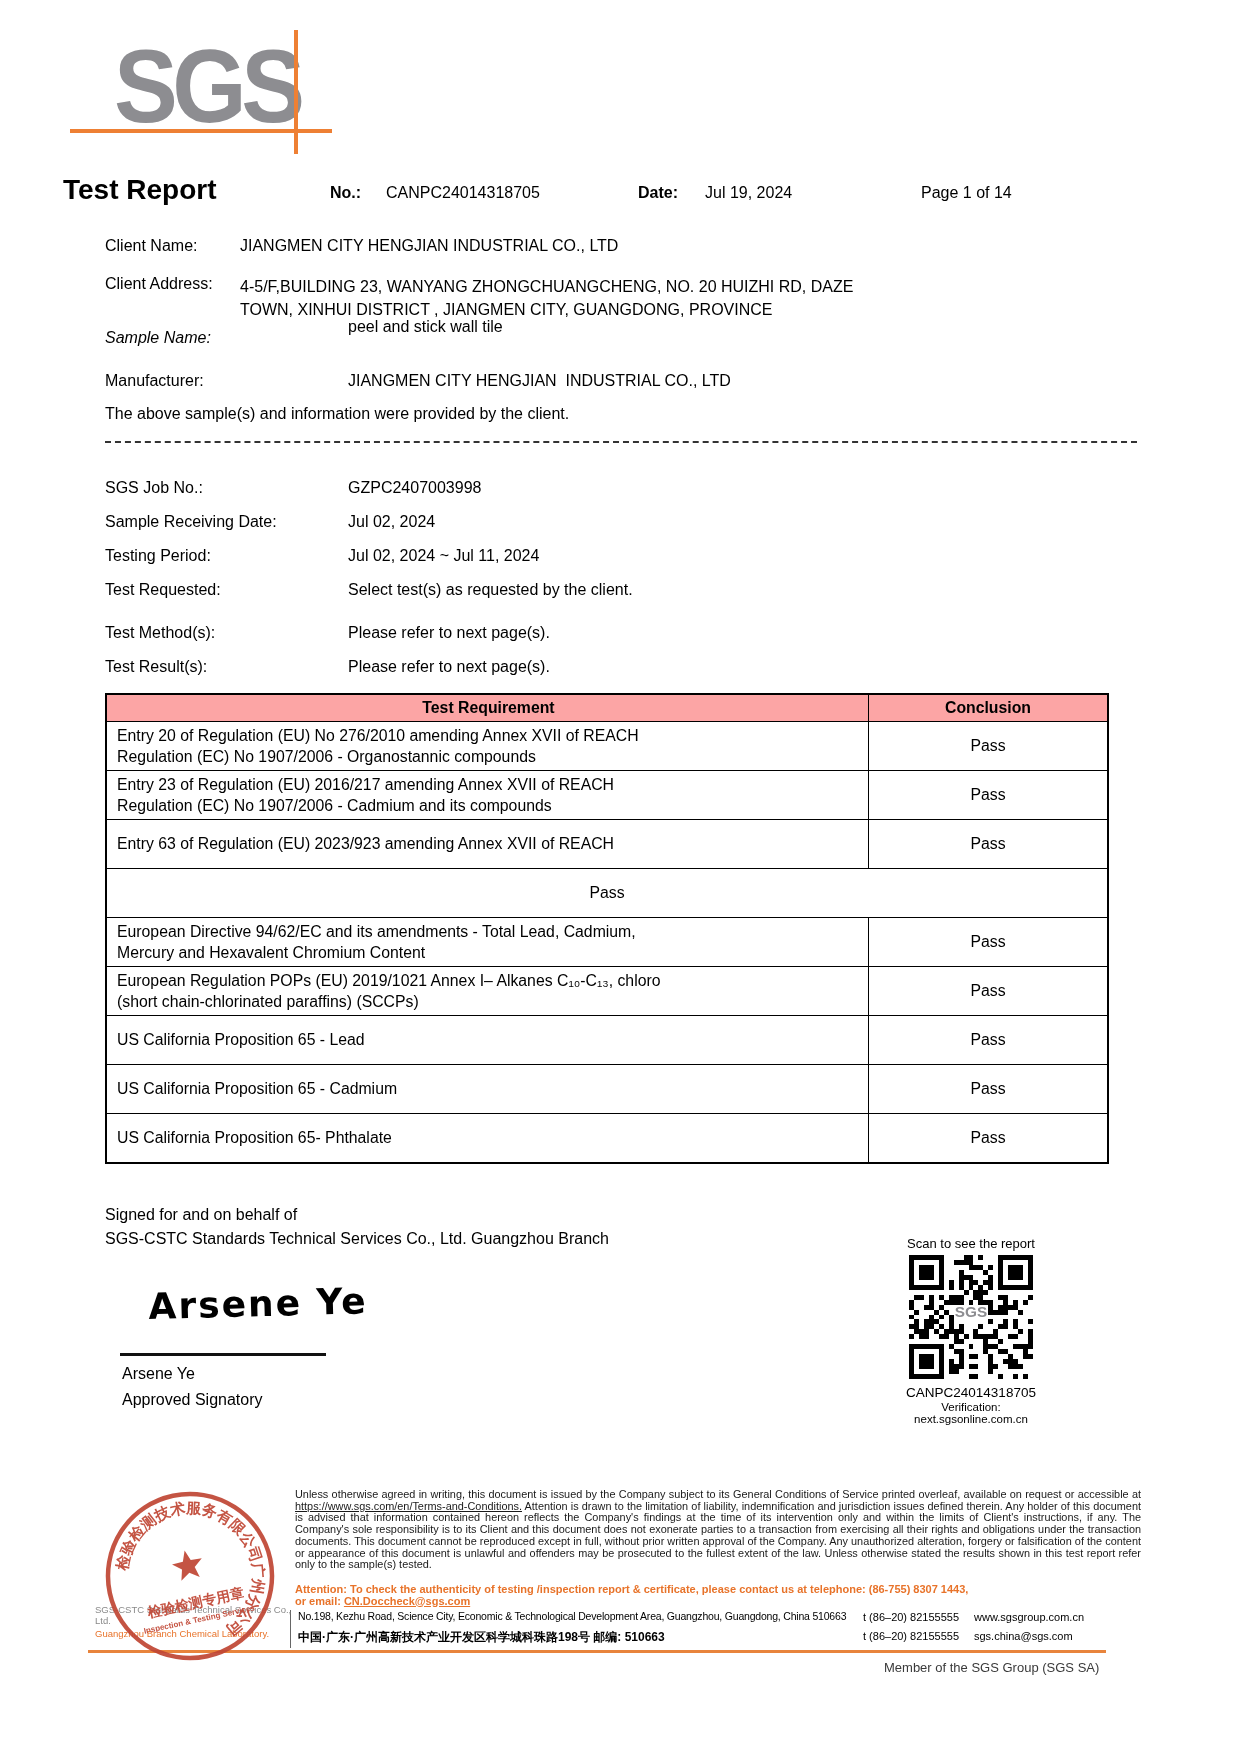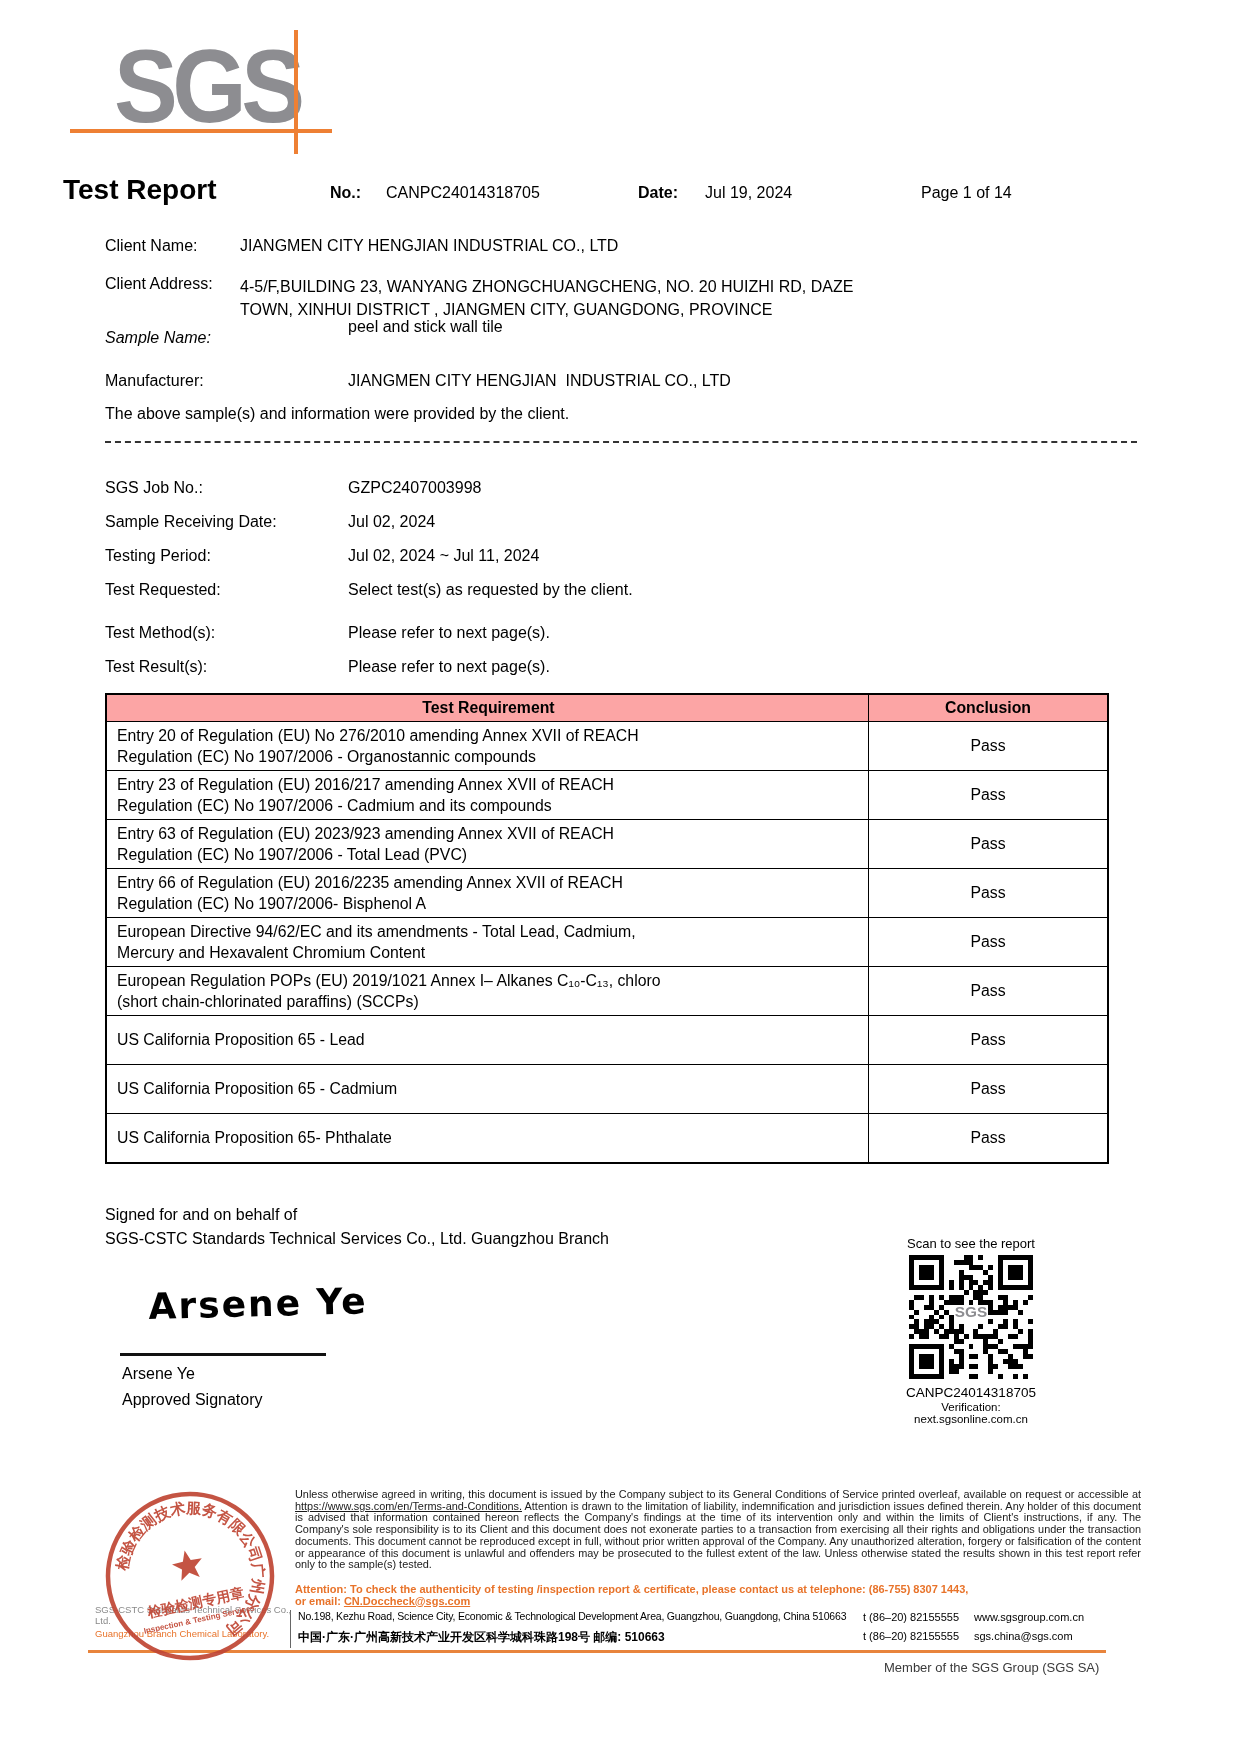--- a/index.html
+++ b/index.html
@@ -145,29 +145,24 @@
     <div class="rt-row">
       <div class="cell1">
           <div class="rline">Entry 23 of Regulation (EU) 2016/217 amending Annex XVII of REACH</div>
           <div class="rline">Regulation (EC) No 1907/2006 - Cadmium and its compounds</div>
         </div>
       <div class="cell2">Pass</div>
     </div>
     <div class="rt-row">
       <div class="cell1">
           <div class="rline">Entry 63 of Regulation (EU) 2023/923 amending Annex XVII of REACH</div>
-          <div class="rline">Regulation (EC) No 1907/2006 - Total Lead (PVC)</div>
-        </div>
-      <div class="cell2">Pass</div>
-    </div>
-    <div class="rt-row">
-      <div class="cell1">
-          <div class="rline">Entry 66 of Regulation (EU) 2016/2235 amending Annex XVII of REACH</div>
-          <div class="rline">Regulation (EC) No 1907/2006- Bisphenol A</div>
-        </div>
+        </div>
+      <div class="cell2">Pass</div>
+    </div>
+    <div class="rt-row">
       <div class="cell2">Pass</div>
     </div>
     <div class="rt-row">
       <div class="cell1">
           <div class="rline">European Directive 94/62/EC and its amendments - Total Lead, Cadmium,</div>
           <div class="rline">Mercury and Hexavalent Chromium Content</div>
         </div>
       <div class="cell2">Pass</div>
     </div>
     <div class="rt-row">

